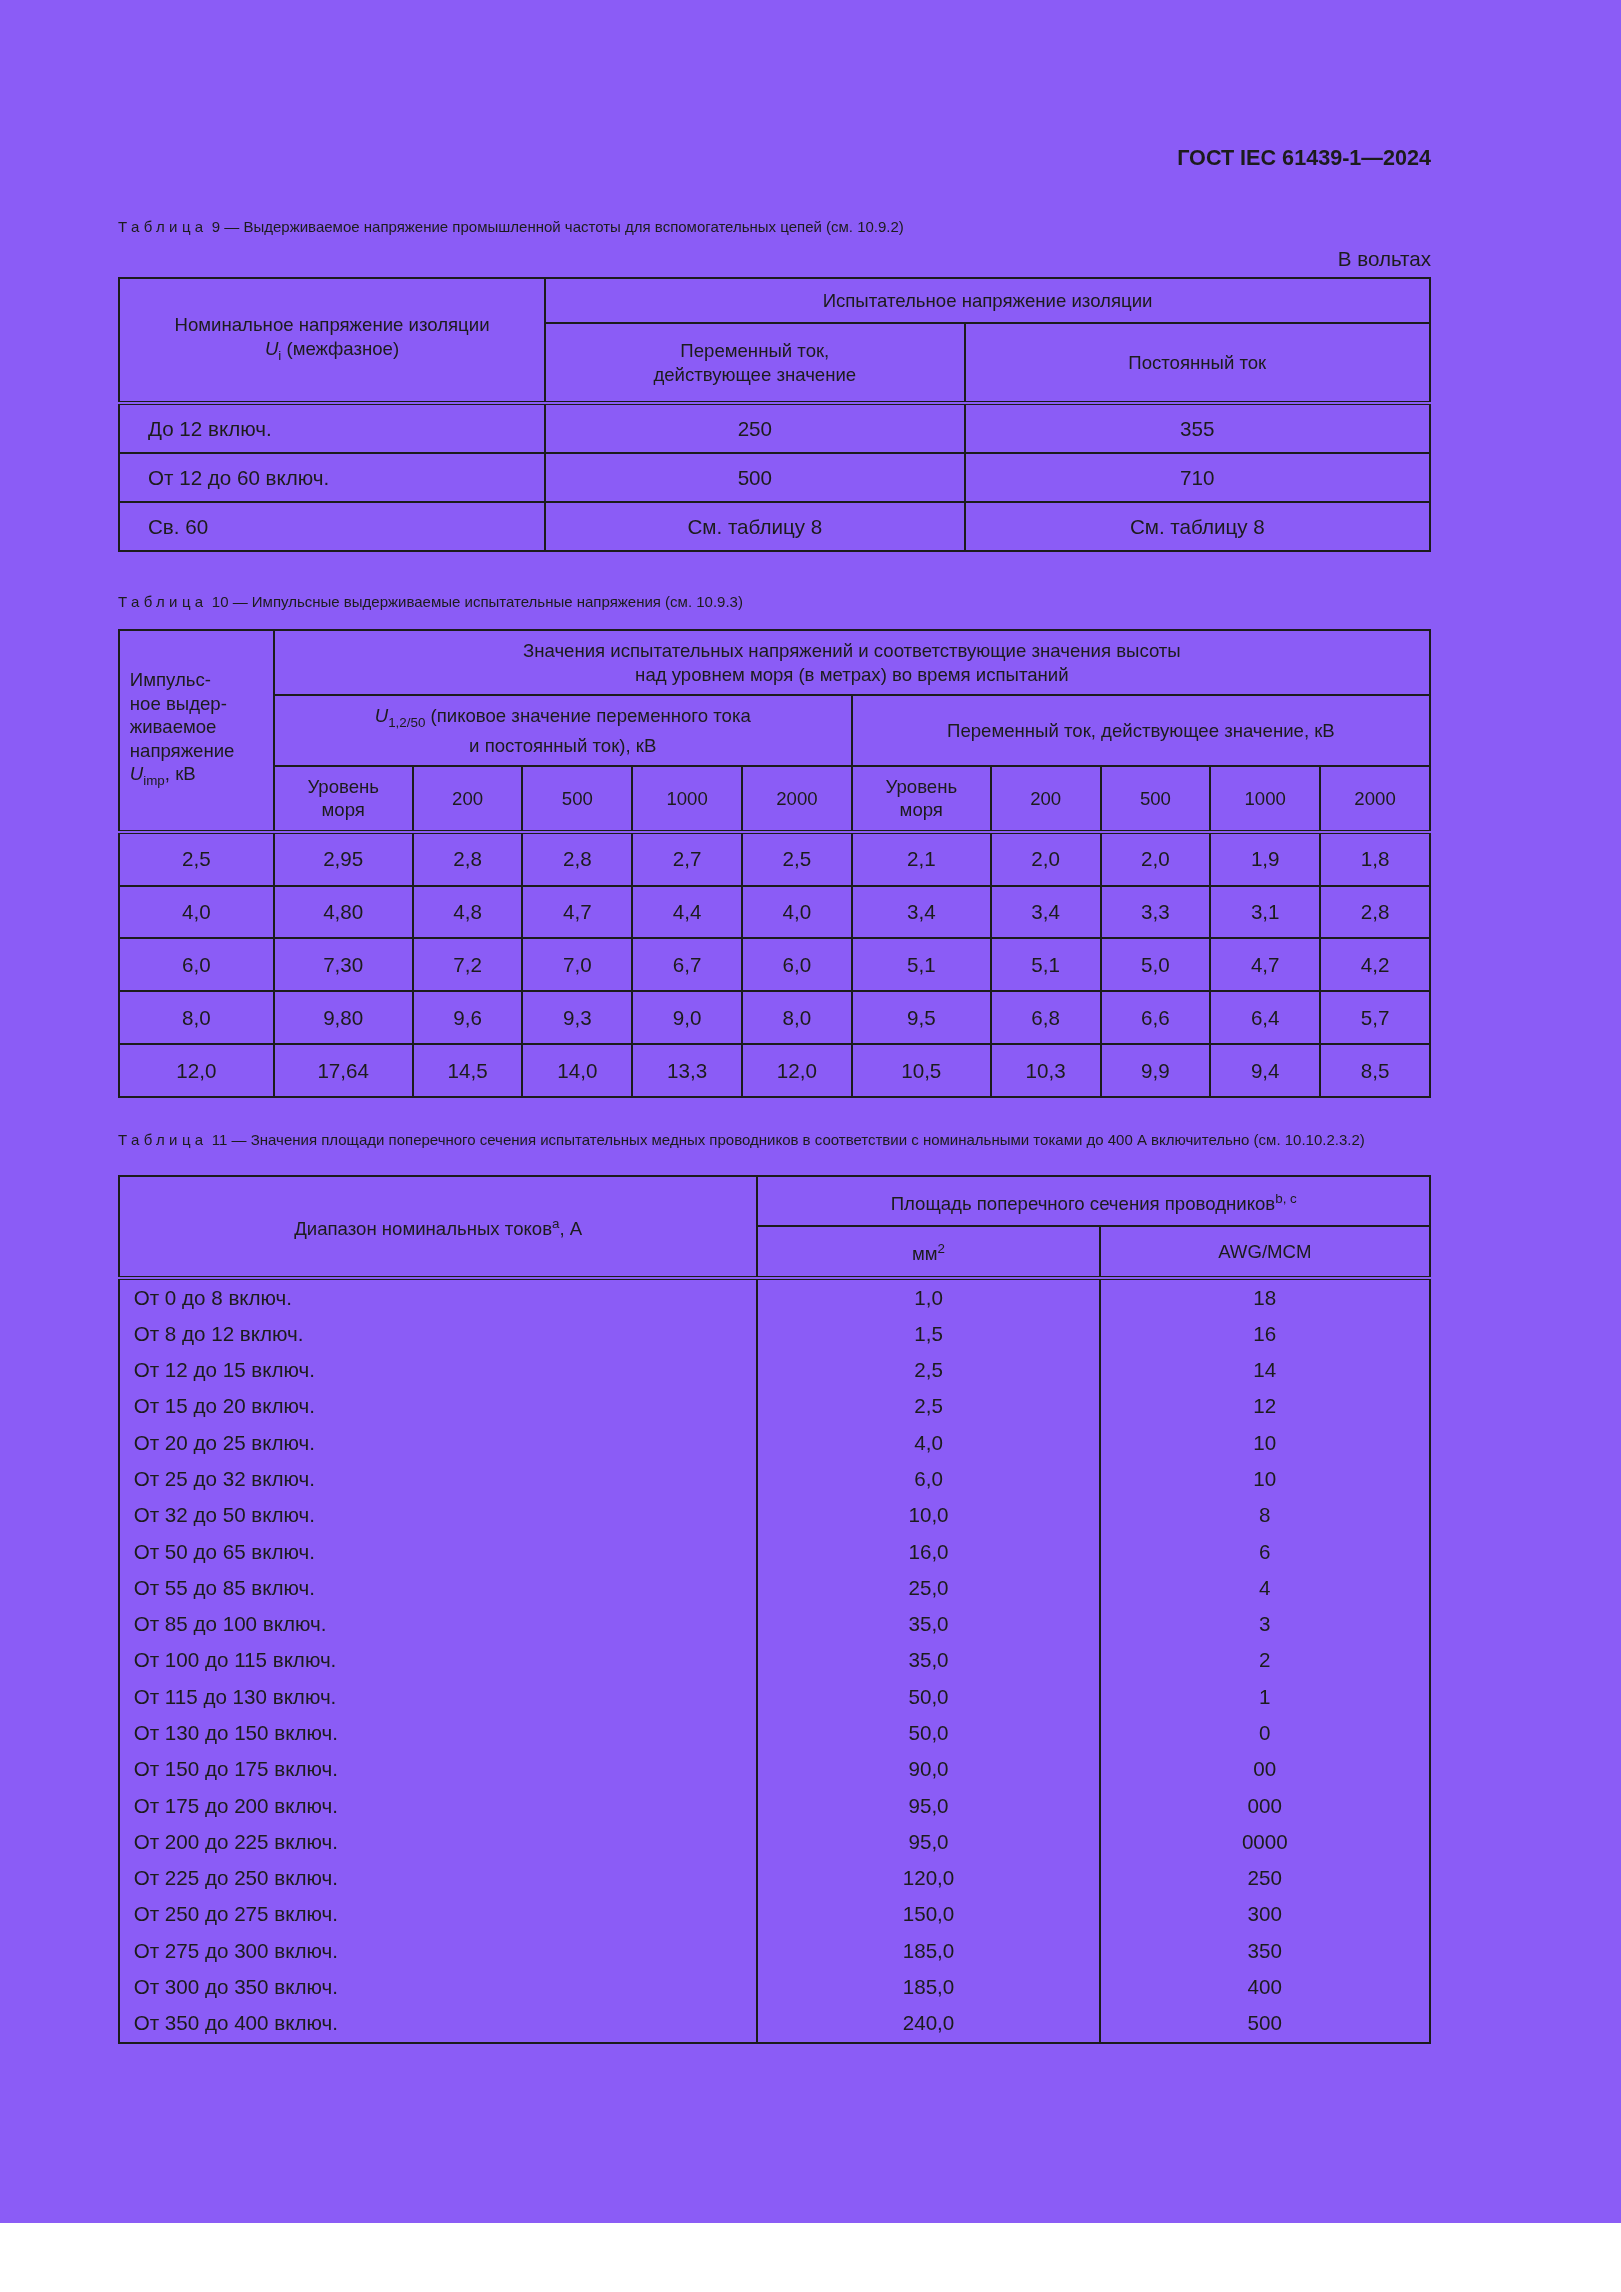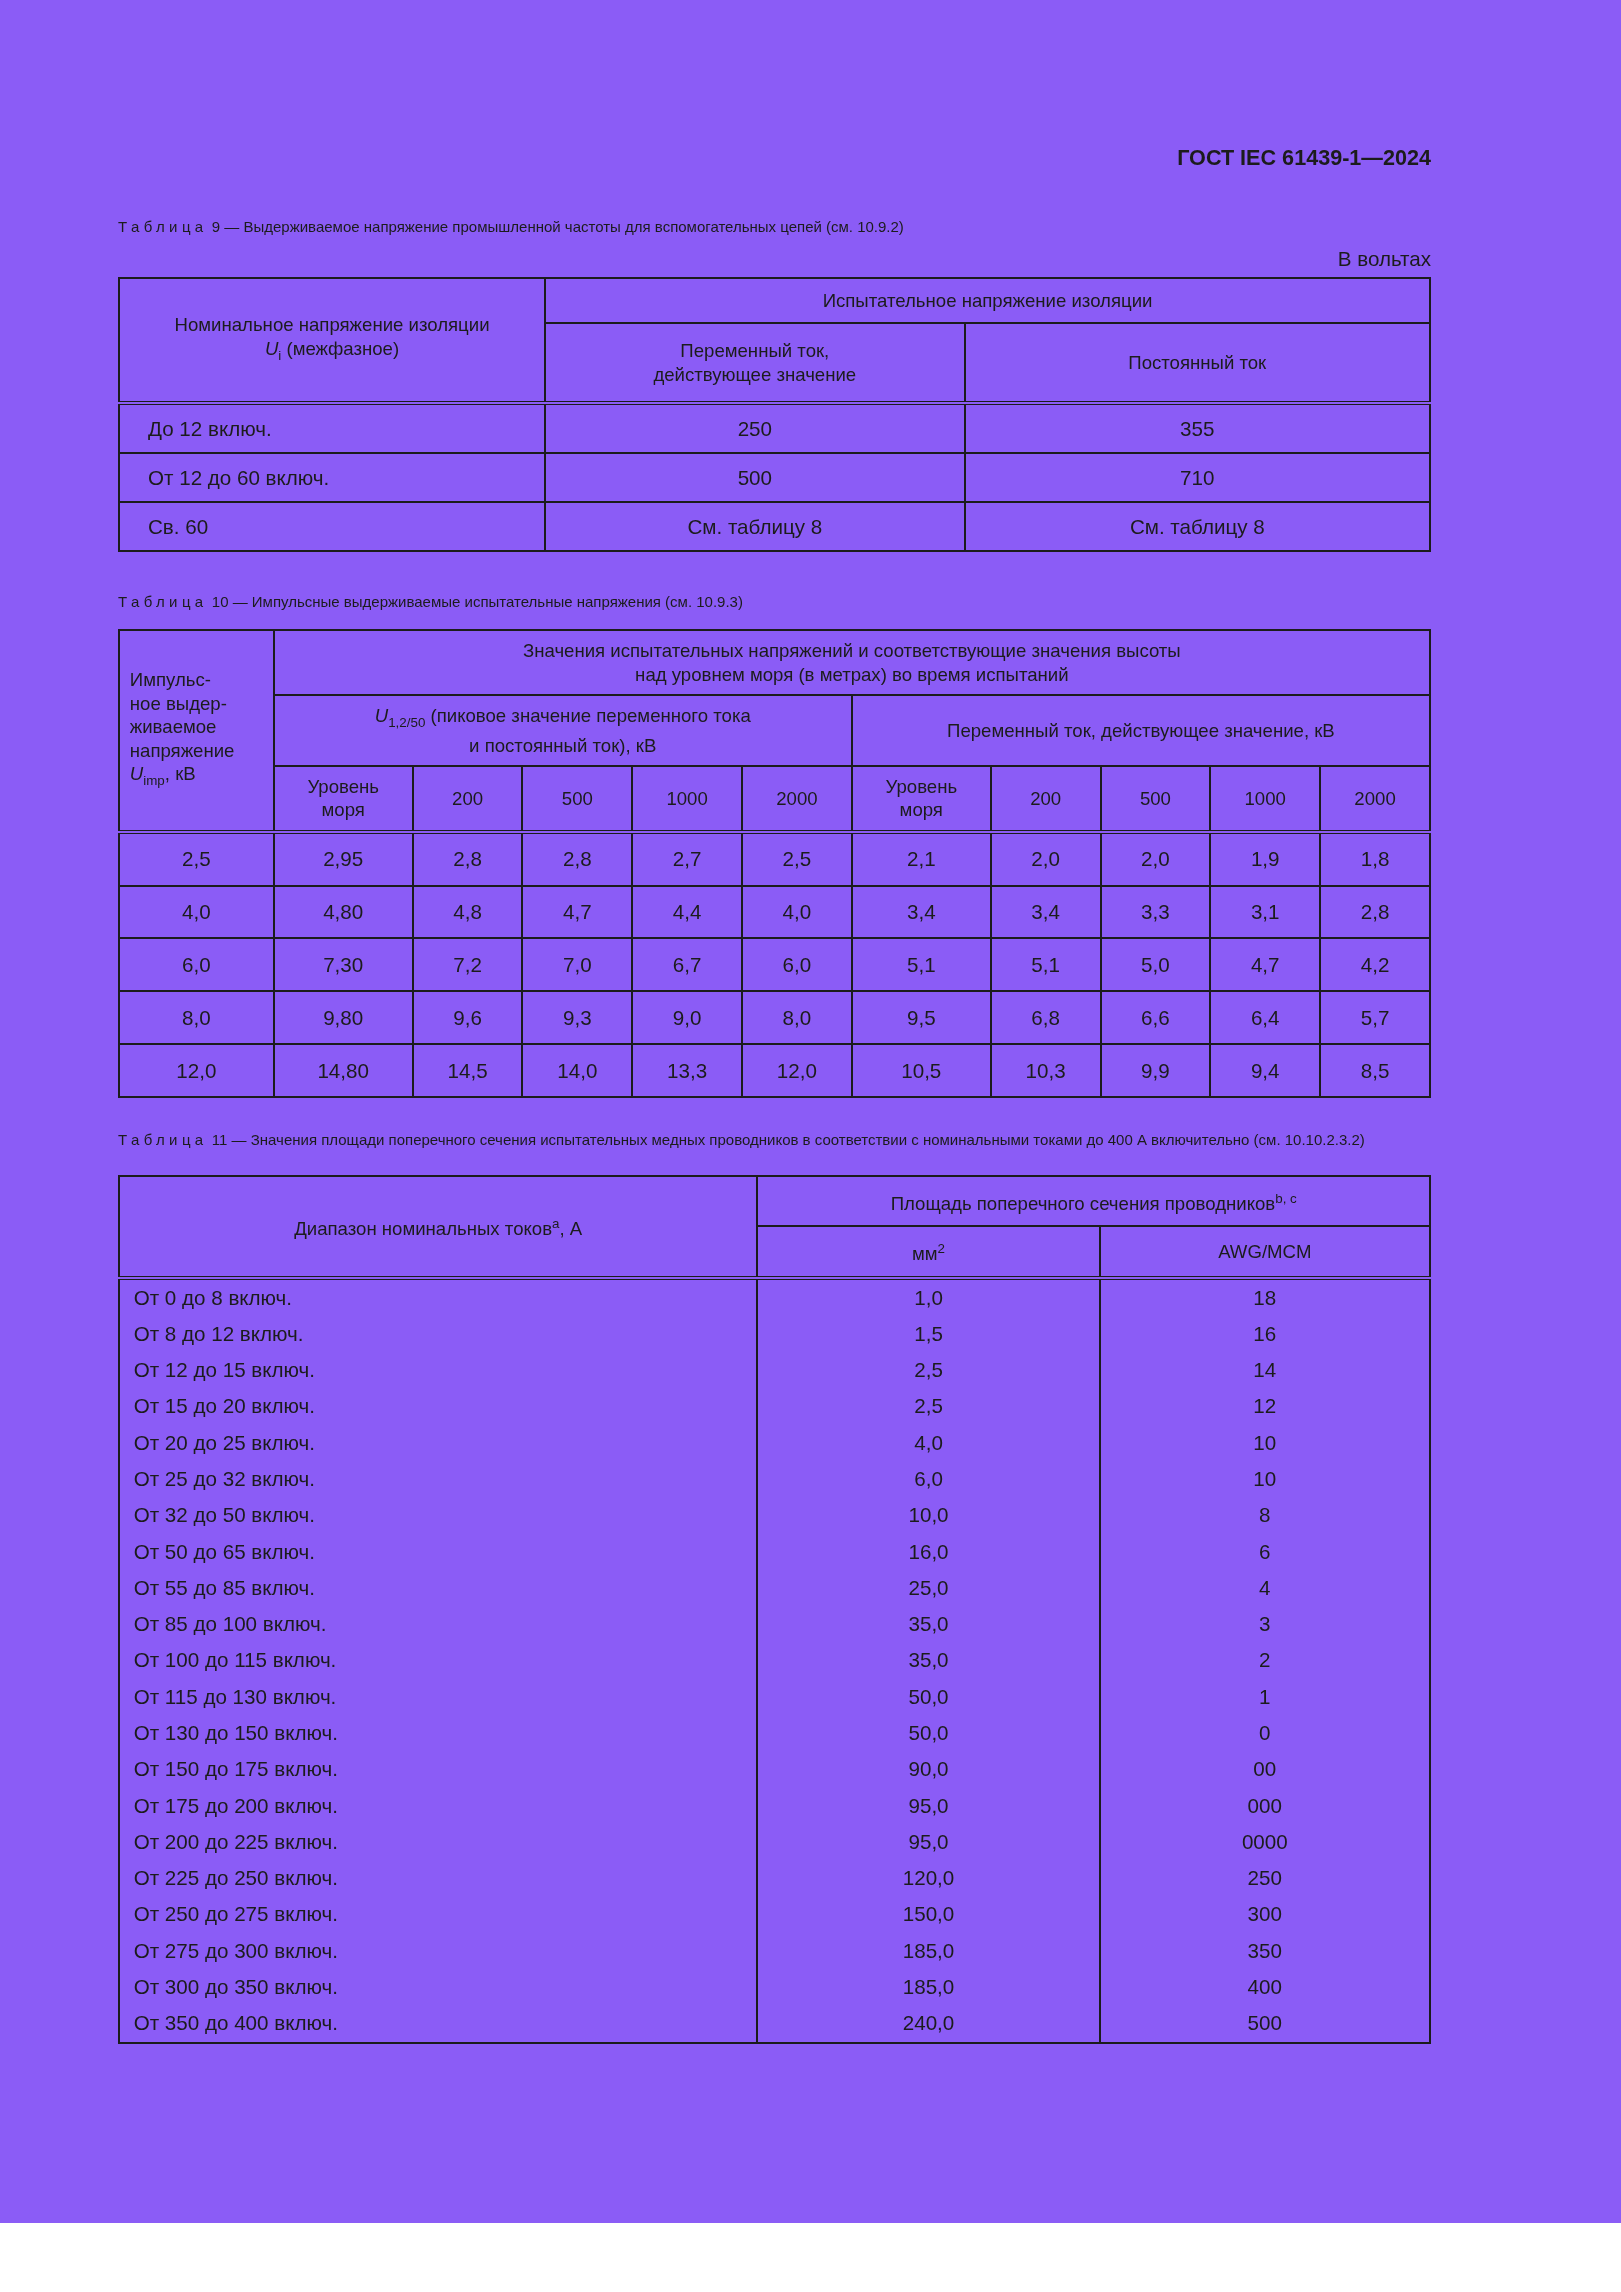--- a/index.html
+++ b/index.html
@@ -195,21 +195,21 @@
           <td>9,0</td>
           <td>8,0</td>
           <td>9,5</td>
           <td>6,8</td>
           <td>6,6</td>
           <td>6,4</td>
           <td>5,7</td>
         </tr>
         <tr>
           <td>12,0</td>
-          <td>14,80</td>
+          <td>17,64</td>
           <td>14,5</td>
           <td>14,0</td>
           <td>13,3</td>
           <td>12,0</td>
           <td>10,5</td>
           <td>10,3</td>
           <td>9,9</td>
           <td>9,4</td>
           <td>8,5</td>
         </tr>

